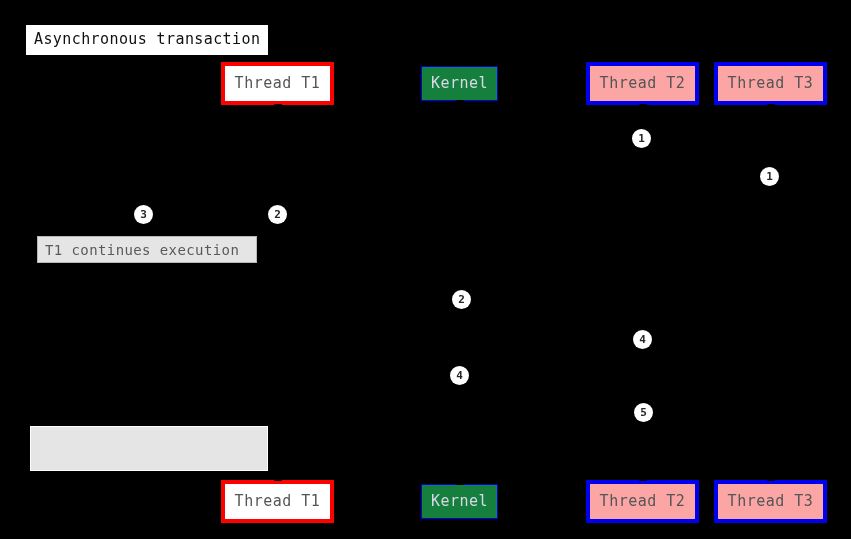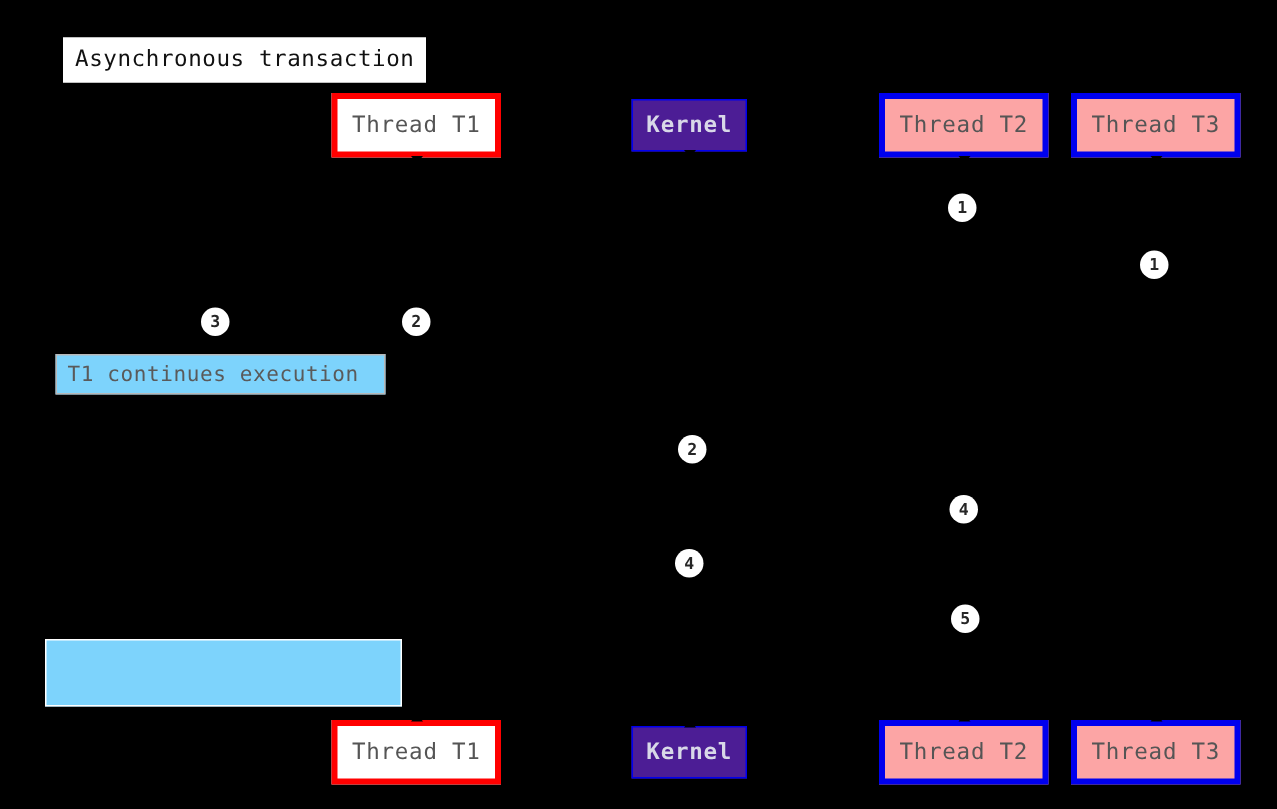--- a/index.html
+++ b/index.html
@@ -54,38 +54,37 @@
     background: #ffffff;
     border: 4px solid #ff0000;
     color: #555555;
   }
   .participant.blue-outline {
     background: #fca5a5;
     border: 4px solid #0000ee;
     color: #555555;
   }
   .participant.blue-fill {
-    background: #4c1d95;
+    background: #15803d;
     border: 1px solid #0000ee;
     color: #d8d8e8;
-    font-weight: bold;
   }
 
   
   .lifeline {
     position: absolute;
     width: 1px;
     background: #000000;
   }
 
   
   .note-box {
     position: absolute;
     box-sizing: border-box;
-    background: #7dd3fc;
+    background: #e5e5e5;
     border: 1px solid #b8b8b8;
     color: #5a5a5a;
     font-size: 14px;
     letter-spacing: 0.4px;
     line-height: 1;
     display: flex;
     align-items: center;
     padding: 0 7px;
     white-space: nowrap;
   }
@@ -121,21 +120,21 @@
   }
 </style>
 </head>
 <body>
 
 <div id="canvas">
     <div class="lifeline" style="left: 277px; top: 105px; height: 375px;"></div>
     <div class="lifeline" style="left: 459px; top: 101px; height: 383px;"></div>
     <div class="lifeline" style="left: 642px; top: 105px; height: 375px;"></div>
     <div class="lifeline" style="left: 770px; top: 105px; height: 375px;"></div>
-    <div class="title-box" style="left: 42px; top: 25px;">Asynchronous transaction</div>
+    <div class="title-box" style="left: 26px; top: 25px;">Asynchronous transaction</div>
     <div class="participant red" style="left: 221px; top: 62px; width: 113px; height: 43px;">Thread T1</div>
     <div class="arrow-stub" style="left: 273.5px; top: 104px;"></div>
     <div class="participant blue-fill" style="left: 421px; top: 66px; width: 77px; height: 35px;">Kernel</div>
     <div class="arrow-stub" style="left: 455.5px; top: 100px;"></div>
     <div class="participant blue-outline" style="left: 586px; top: 62px; width: 113px; height: 43px;">Thread T2</div>
     <div class="arrow-stub" style="left: 638.5px; top: 104px;"></div>
     <div class="participant blue-outline" style="left: 714px; top: 62px; width: 113px; height: 43px;">Thread T3</div>
     <div class="arrow-stub" style="left: 766.5px; top: 104px;"></div>
     <div class="participant red" style="left: 221px; top: 480px; width: 113px; height: 43px;">Thread T1</div>
     <div class="arrow-stub" style="left: 273.5px; top: 476px; border-top: none; border-bottom: 5px solid rgb(0, 0, 0);"></div>

